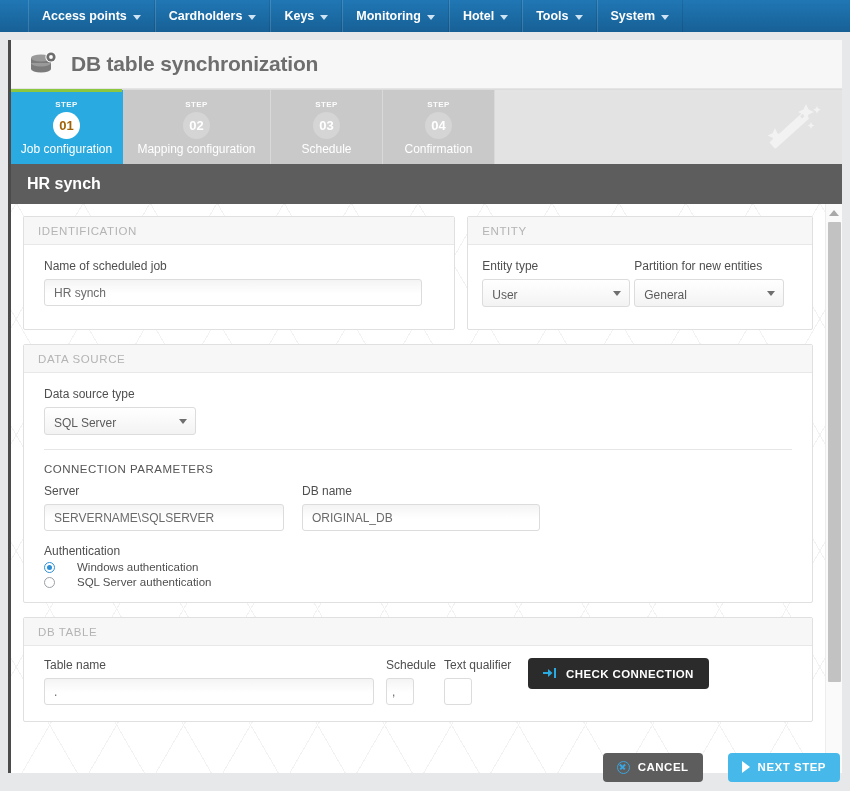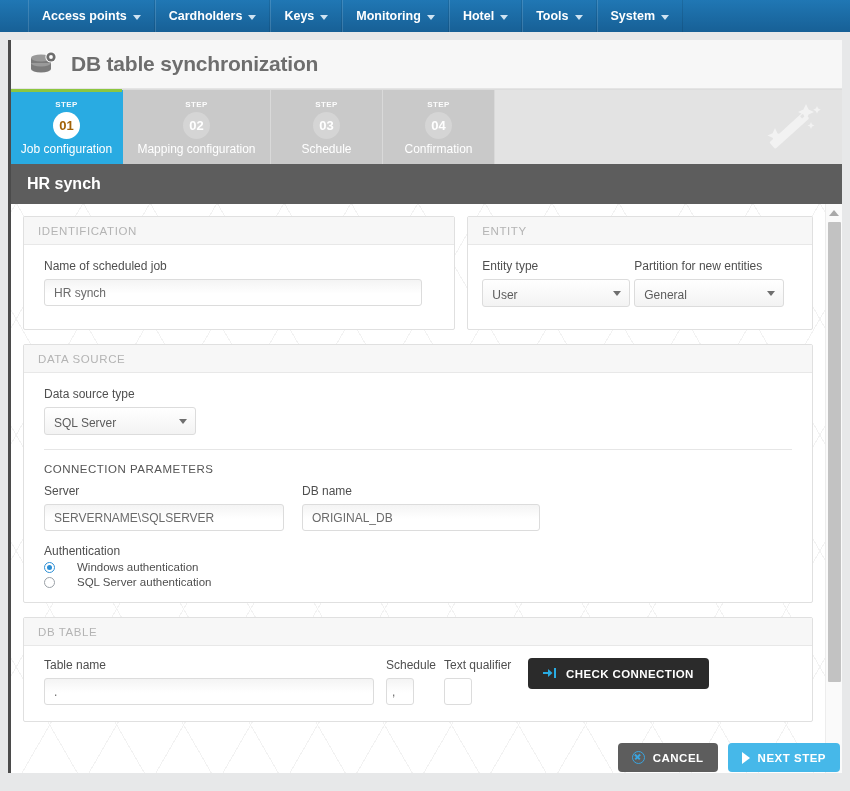--- a/index.html
+++ b/index.html
@@ -317,23 +317,23 @@
     border-radius: 1px;
     cursor: pointer;
   }
 
   
   .footer {
     position: absolute;
     left: 0; right: 0; bottom: 0;
     height: 48px;
     display: flex;
-    align-items: flex-start;
+    align-items: center;
     justify-content: flex-end;
-    gap: 10px;
+    gap: 25px;
     padding-right: 10px;
   }
   .btn {
     height: 29px;
     border-radius: 4px;
     display: inline-flex;
     align-items: center;
     gap: 8px;
     padding: 0 14px;
     font-size: 11.5px;

